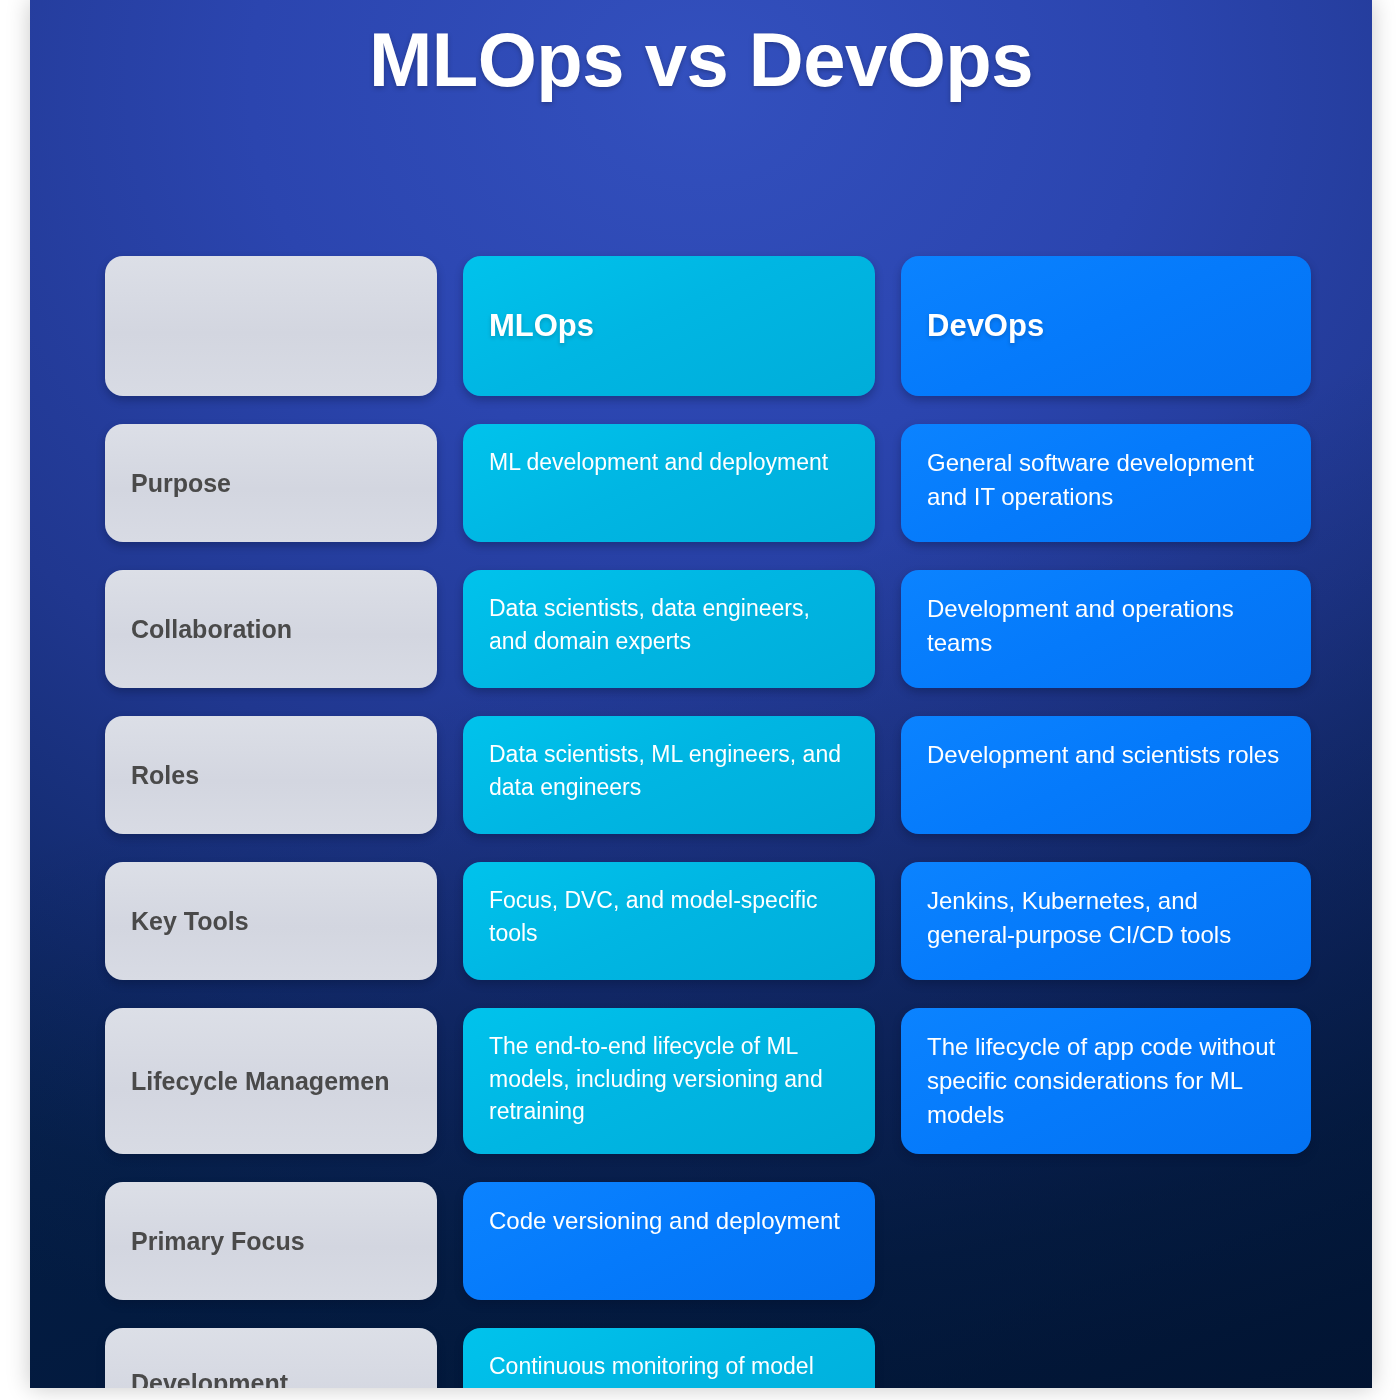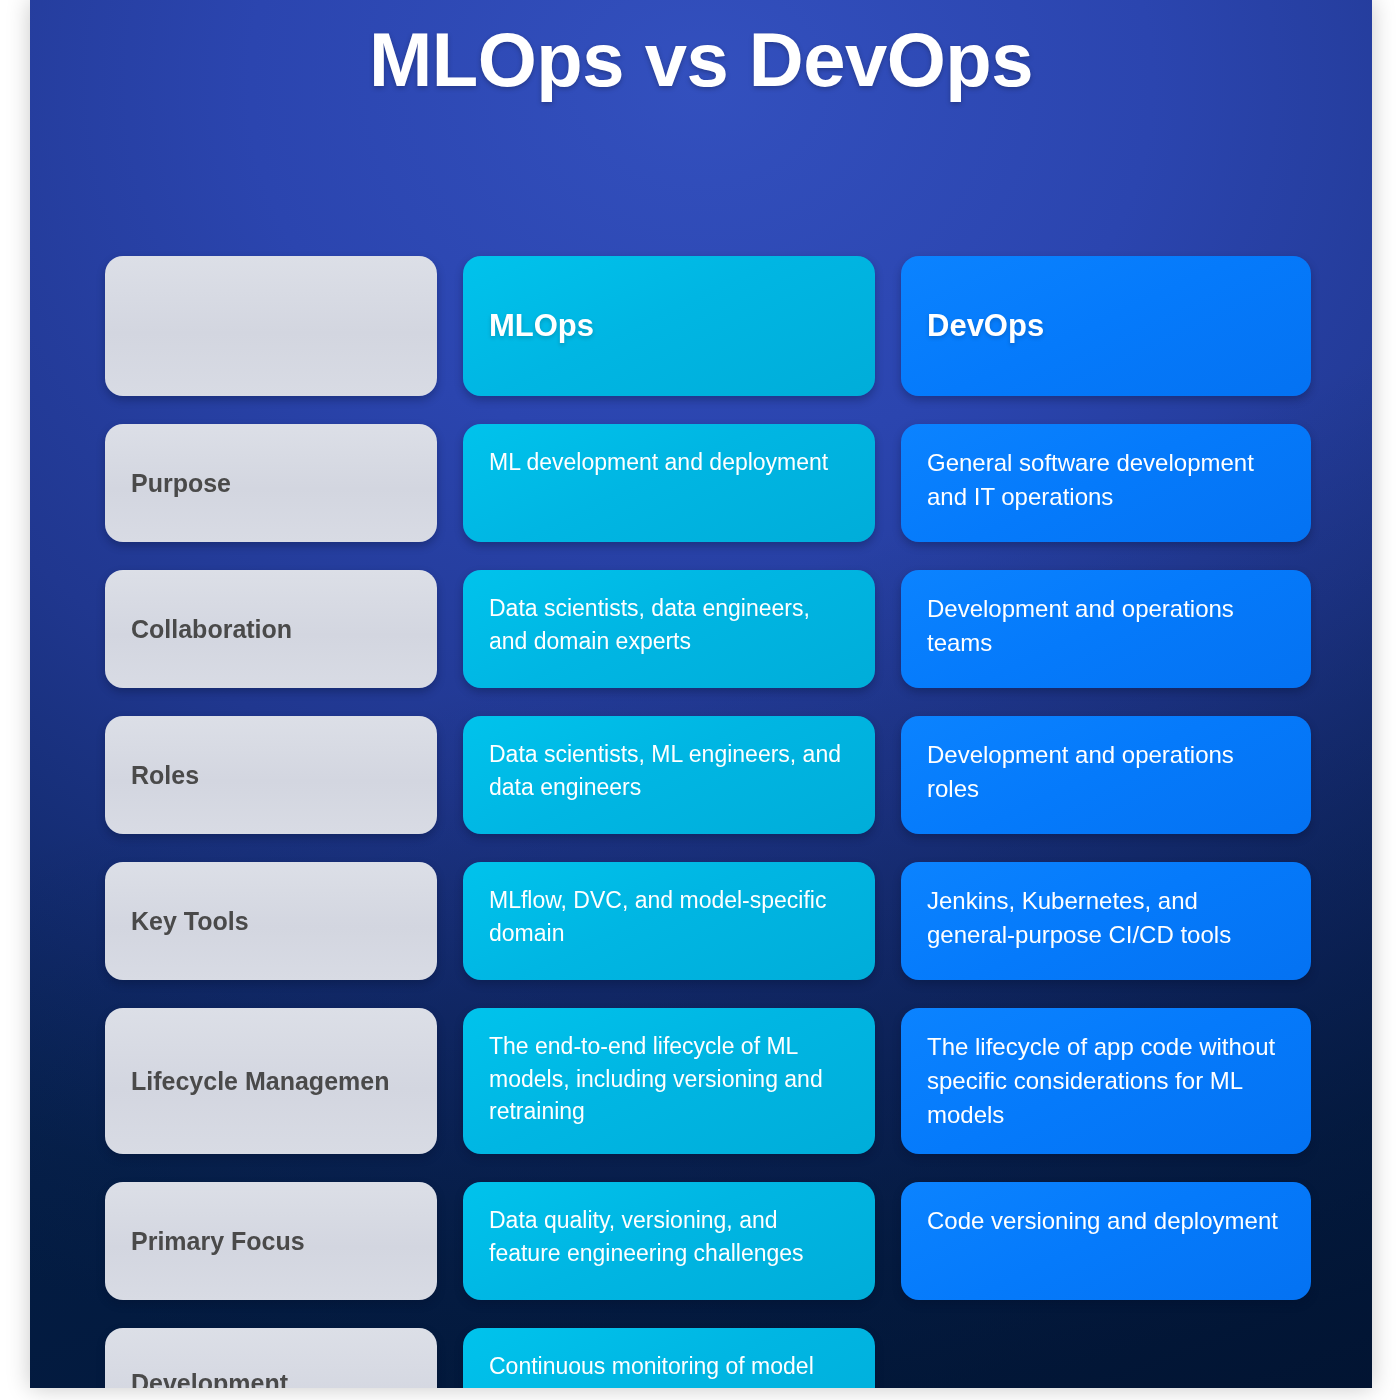--- a/index.html
+++ b/index.html
@@ -193,30 +193,30 @@
         </div>
 
         <div class="row row-data">
           <div class="cell cell-label">
             <span class="cell-text">Roles</span>
           </div>
           <div class="cell cell-mlops">
             <span class="cell-text">Data scientists, ML engineers, and data engineers</span>
           </div>
           <div class="cell cell-devops">
-            <span class="cell-text">Development and operations roles</span>
+            <span class="cell-text">Development and scientists roles</span>
           </div>
         </div>
 
         <div class="row row-data">
           <div class="cell cell-label">
             <span class="cell-text">Key Tools</span>
           </div>
           <div class="cell cell-mlops">
-            <span class="cell-text">MLflow, DVC, and model-specific domain</span>
+            <span class="cell-text">Focus, DVC, and model-specific tools</span>
           </div>
           <div class="cell cell-devops">
             <span class="cell-text">Jenkins, Kubernetes, and general-purpose CI/CD tools</span>
           </div>
         </div>
 
         <div class="row row-tall">
           <div class="cell cell-label">
             <span class="cell-text">Lifecycle Managemen</span>
           </div>
@@ -224,23 +224,20 @@
             <span class="cell-text">The end-to-end lifecycle of ML models, including versioning and retraining</span>
           </div>
           <div class="cell cell-devops">
             <span class="cell-text">The lifecycle of app code without specific considerations for ML models</span>
           </div>
         </div>
 
         <div class="row row-data">
           <div class="cell cell-label">
             <span class="cell-text">Primary Focus</span>
-          </div>
-          <div class="cell cell-mlops">
-            <span class="cell-text">Data quality, versioning, and feature engineering challenges</span>
           </div>
           <div class="cell cell-devops">
             <span class="cell-text">Code versioning and deployment</span>
           </div>
         </div>
 
         <div class="row row-tall">
           <div class="cell cell-label">
             <span class="cell-text">Development Monitoring</span>
           </div>

